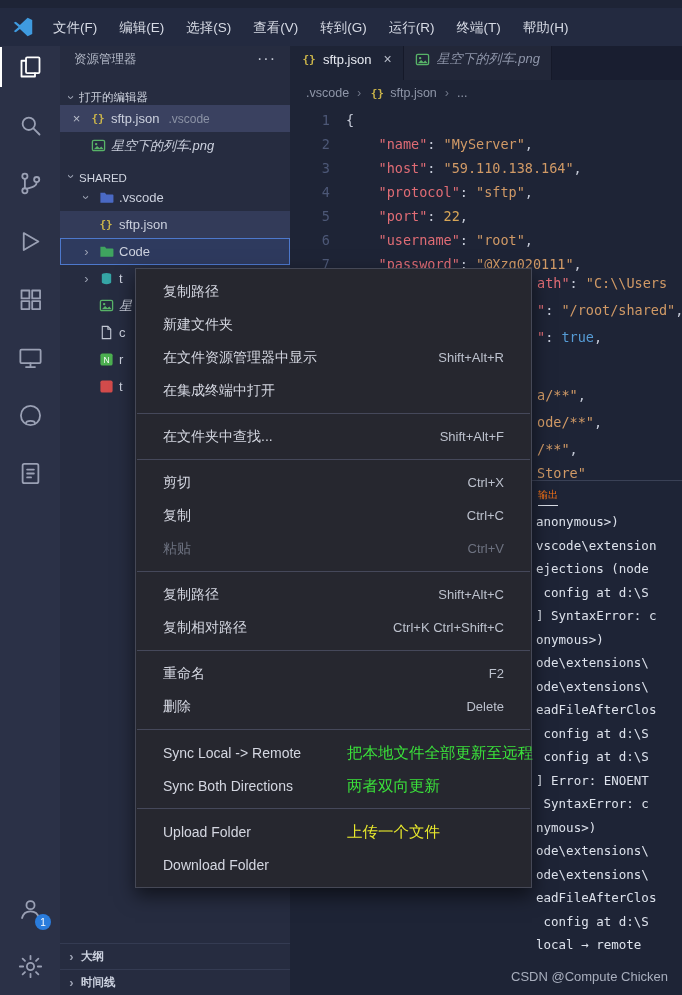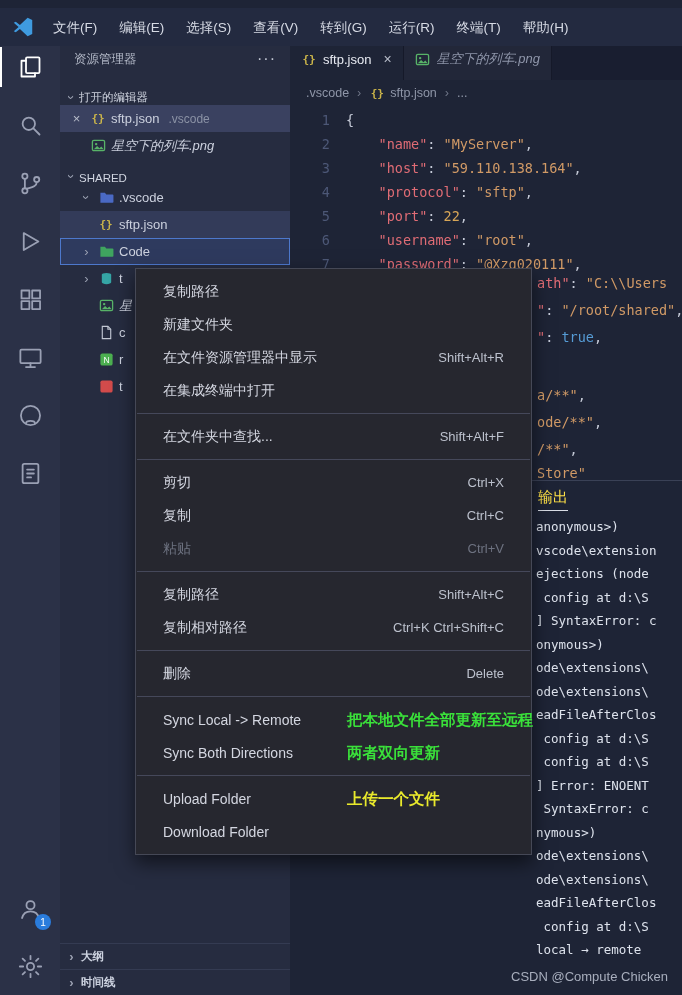--- a/index.html
+++ b/index.html
@@ -58,31 +58,31 @@
   .gutter{width:56px;padding-right:16px;text-align:right;color:#4d5877;flex:none}
   .tk-key{color:var(--tk-key,#e06c75)}
   .tk-str{color:var(--tk-str,#d19a66)}
   .tk-num{color:var(--tk-num,#d8a657)}
   .tk-bool{color:var(--tk-bool,#569cd6)}
   .tk-punc{color:#c6cbd8}
   .frag{position:absolute;left:537px;font-family:"DejaVu Sans Mono",monospace;font-size:13.5px;white-space:pre;z-index:2}
 
   
   .panel{position:absolute;left:532px;top:480px;width:150px;height:515px;background:#1e2436;border-top:1px solid #3a4156;z-index:3;overflow:hidden}
-  .panel-tab{display:inline-block;margin:7px 0 0 6px;padding-bottom:3px;font-size:15px;color:#fde047;border-bottom:1px solid #d9dde6}
+  .panel-tab{display:inline-block;margin:7px 0 0 6px;padding-bottom:3px;font-size:10px;color:#f97316;border-bottom:1px solid #d9dde6}
   .panel-lines{margin-top:4px;padding-left:4px;font-family:"DejaVu Sans Mono",monospace;font-size:12.5px;line-height:23.5px;color:#dde2ec;white-space:pre}
 
   
   .context-menu{position:absolute;left:135px;top:268px;width:397px;background:#26272f;border:1px solid #454856;box-shadow:0 8px 18px rgba(0,0,0,.55);padding:6px 0;z-index:50}
   .menu-row{height:33px;display:flex;align-items:center;padding:0 27px;font-size:14px;color:#d4d7e1;position:relative}
   .menu-row.disabled{color:#6d7280}
   .menu-shortcut{margin-left:auto;font-size:13px;color:#bcc1cd}
   .menu-row.disabled .menu-shortcut{color:#6d7280}
   .menu-sep{height:1px;background:#45485a;margin:6px 1px}
-  .annotation{position:absolute;left:211px;top:50%;transform:translateY(-50%);font-size:15.5px;font-weight:700;white-space:nowrap;z-index:60}
+  .annotation{position:absolute;left:211px;top:50%;transform:translateY(-50%);font-size:15.5px;font-weight:400;white-space:nowrap;z-index:60}
   .ann-green{color:var(--ann-green,#3ae13a)}
   .ann-yellow{color:var(--ann-yellow,#e9e92c)}
 
   .watermark{position:absolute;right:14px;top:969px;font-size:13px;color:#a8aebd;z-index:55}
 </style>
 </head>
 <body>
 
 <div class="app">
   <header class="titlebar">
@@ -379,20 +379,24 @@
       <div class="menu-row">
         <span>复制路径</span>
         <span class="menu-shortcut">Shift+Alt+C</span>
       </div>
       <div class="menu-row">
         <span>复制相对路径</span>
         <span class="menu-shortcut">Ctrl+K Ctrl+Shift+C</span>
       </div>
       <div class="menu-sep"></div>
       <div class="menu-row">
+        <span>重命名</span>
+        <span class="menu-shortcut">F2</span>
+      </div>
+      <div class="menu-row">
         <span>删除</span>
         <span class="menu-shortcut">Delete</span>
       </div>
       <div class="menu-sep"></div>
       <div class="menu-row">
         <span>Sync Local -&gt; Remote</span>
         <span class="annotation ann-green">把本地文件全部更新至远程</span>
       </div>
       <div class="menu-row">
         <span>Sync Both Directions</span>

